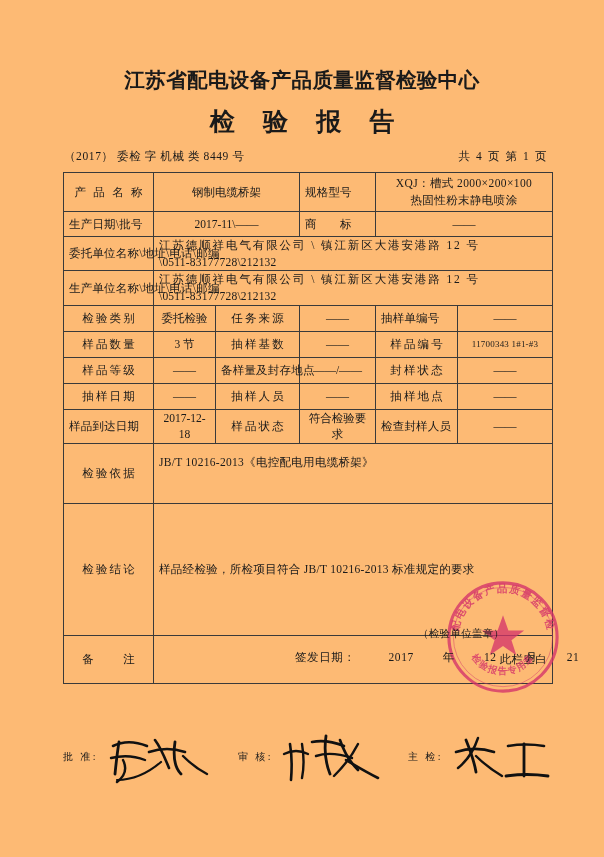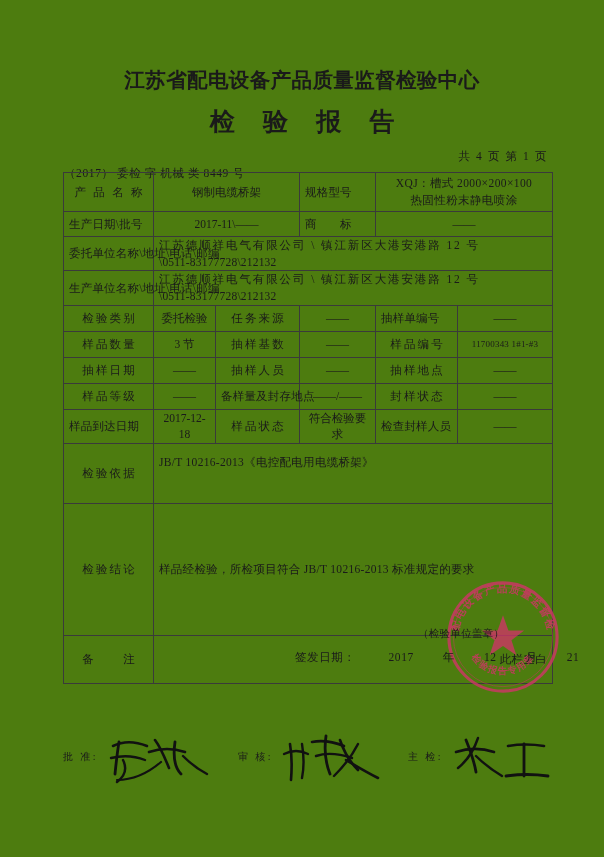--- a/index.html
+++ b/index.html
@@ -14,21 +14,21 @@
     font-family: "Liberation Serif", "DejaVu Serif", serif;
     color: #1a1a1a;
     overflow: hidden;
   }
 
   .page {
     position: absolute;
     left: 0; top: 0;
     width: 604px;
     height: 857px;
-    background: #4d7c0f;
+    background: #fdba74;
   }
 
   
   .org-title {
     position: absolute;
     left: 0; top: 66px;
     width: 604px;
     text-align: center;
     font-size: 20.5px;
     font-weight: bold;
@@ -45,21 +45,20 @@
     font-weight: bold;
     letter-spacing: 11px;
     text-indent: 11px;
   }
   .report-no {
     position: absolute;
     left: 64px; top: 149px;
     font-size: 11.5px;
     letter-spacing: 0.6px;
     white-space: nowrap;
-    margin-top: 17px;
   }
   .page-no {
     position: absolute;
     right: 56px; top: 149px;
     font-size: 11.5px;
     letter-spacing: 1.6px;
     white-space: nowrap;
   }
 
   
@@ -234,34 +233,34 @@
       <tr style="height:26px">
         <td class="lbl">样品数量</td>
         <td class="ctr">3 节</td>
         <td class="lbl">抽样基数</td>
         <td class="dash">——</td>
         <td class="lbl">样品编号</td>
         <td class="nowrapnum">11700343 1#1-#3</td>
       </tr>
 
       <tr style="height:26px">
-        <td class="lbl">抽样日期</td>
-        <td class="dash">——</td>
-        <td class="lbl">抽样人员</td>
-        <td class="dash">——</td>
-        <td class="lbl">抽样地点</td>
-        <td class="dash">——</td>
-      </tr>
-
-      <tr style="height:26px">
         <td class="lbl">样品等级</td>
         <td class="dash">——</td>
         <td class="lbl-tight">备样量及封存地点</td>
         <td class="dash">——/——</td>
         <td class="lbl">封样状态</td>
+        <td class="dash">——</td>
+      </tr>
+
+      <tr style="height:26px">
+        <td class="lbl">抽样日期</td>
+        <td class="dash">——</td>
+        <td class="lbl">抽样人员</td>
+        <td class="dash">——</td>
+        <td class="lbl">抽样地点</td>
         <td class="dash">——</td>
       </tr>
 
       <tr style="height:26px">
         <td class="lbl-tight">样品到达日期</td>
         <td class="ctr">2017-12-18</td>
         <td class="lbl">样品状态</td>
         <td class="ctr">符合检验要求</td>
         <td class="lbl-tight">检查封样人员</td>
         <td class="dash">——</td>

